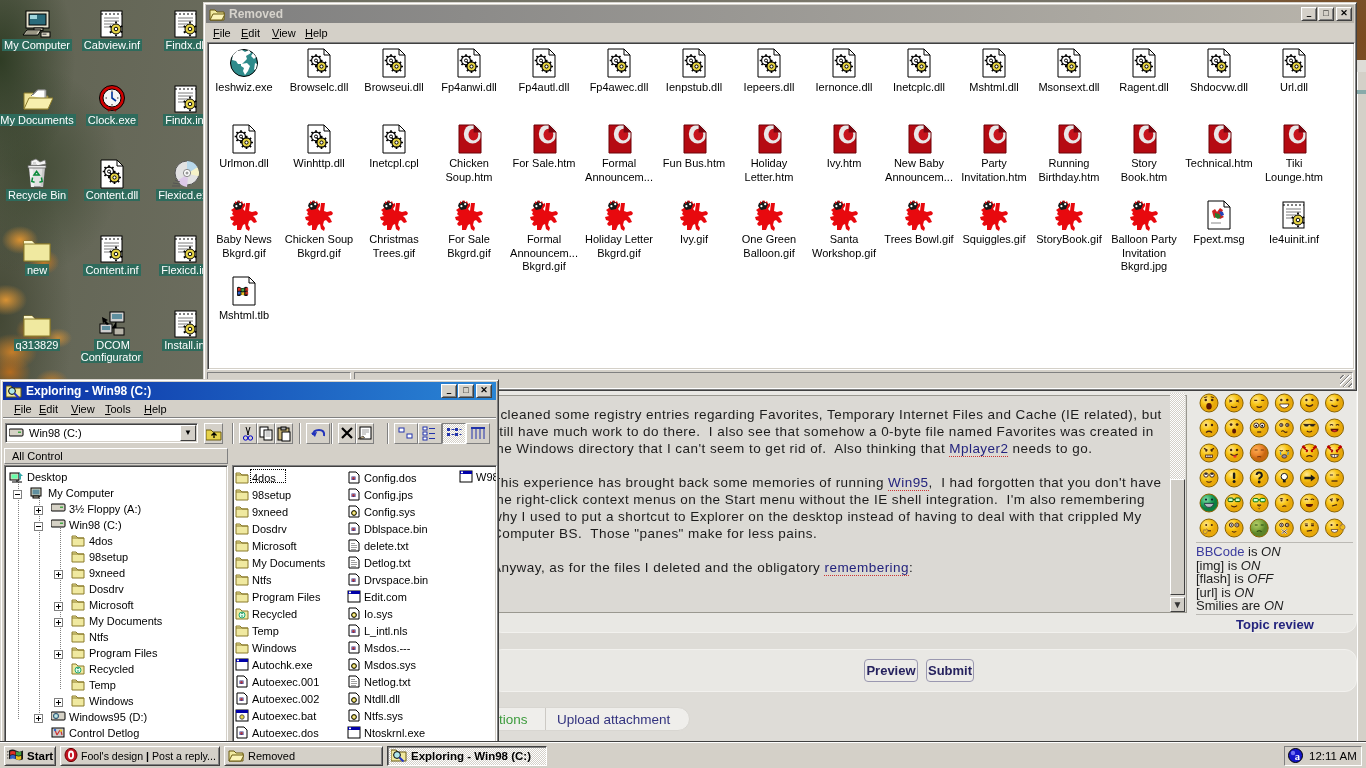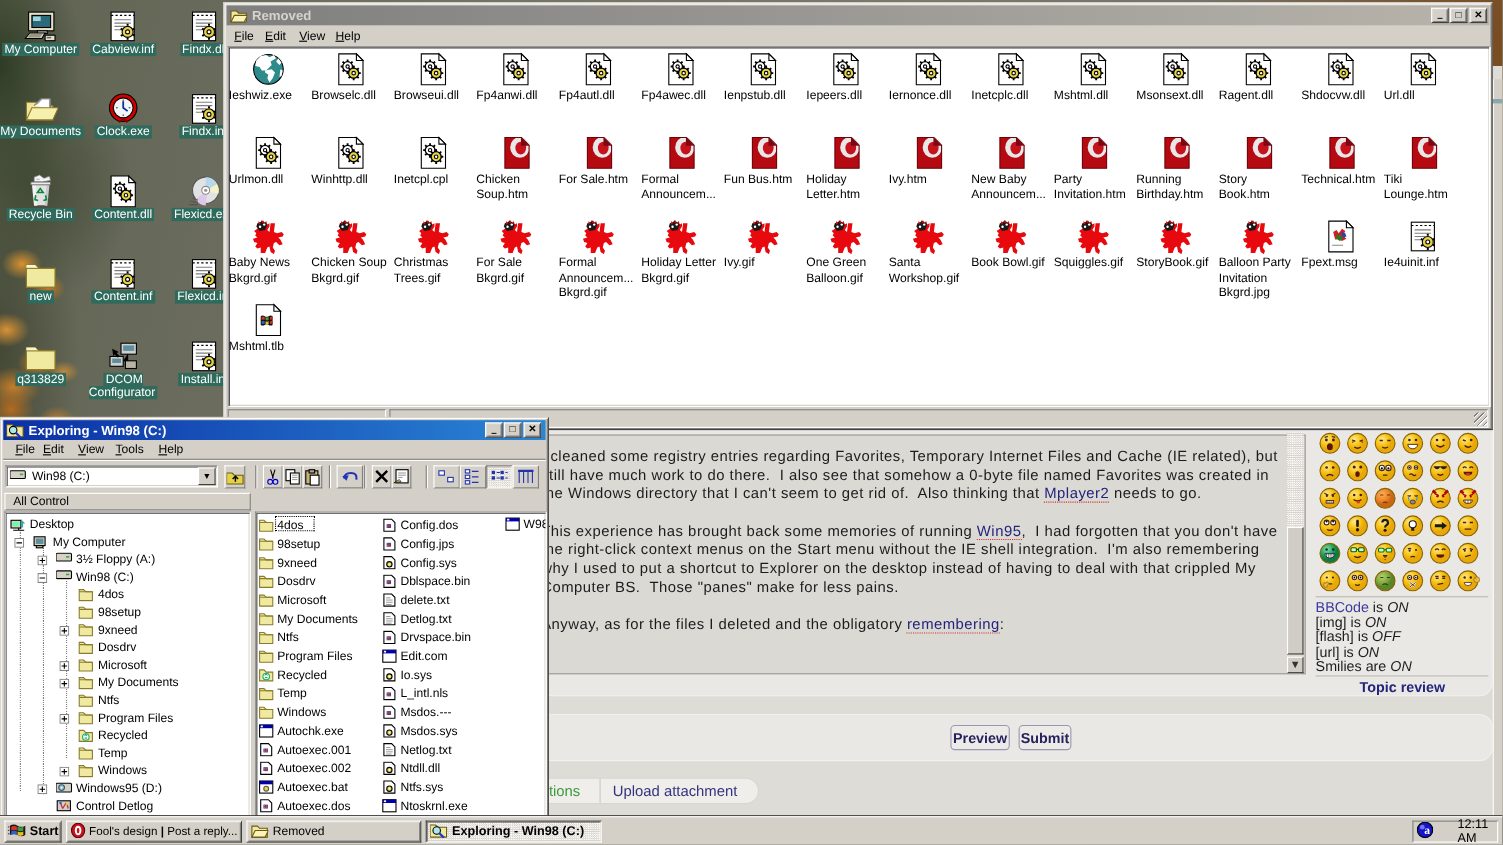--- a/index.html
+++ b/index.html
@@ -4,21 +4,21 @@
 html,body{width:1366px;height:768px;overflow:hidden}
 body{font-family:"Liberation Sans",sans-serif;font-size:11px;position:relative;background:#6e7265}
 .ab{position:absolute}
 .win{background:#d4d0c8;border:1px solid;border-color:#d8d5ce #404040 #404040 #d8d5ce;box-shadow:inset 1px 1px 0 #fff,inset -1px -1px 0 #808080}
 .tbtn{vertical-align:top;width:16px;height:14px;background:#d4d0c8;border:1px solid;border-color:#fff #404040 #404040 #fff;box-shadow:inset 1px 1px 0 #d8d5ce,inset -1px -1px 0 #808080;display:inline-block;text-align:center;line-height:10px;font-size:9px;font-weight:bold;color:#000;margin-left:1px}
 .sunk{border:1px solid;border-color:#808080 #fff #fff #808080;box-shadow:inset 1px 1px 0 #404040,inset -1px -1px 0 #d4d0c8}
 .panel{border:1px solid;border-color:#808080 #fff #fff #808080}
 .raised{border:1px solid;border-color:#fff #808080 #808080 #fff}
 .dlabel{position:absolute;text-align:center;color:#fff;line-height:12px}
 .dlabel span{background:#2e6b5c;padding:0 2px;display:inline}
-.ricon{position:absolute;width:72px;color:#000;line-height:13.5px}
+.ricon{position:absolute;width:72px;text-align:center;color:#000;line-height:13.5px}
 .menu u{text-decoration:underline}
 </style></head><body>
 
 <div class="ab" style="left:0;top:0;width:1366px;height:768px;
 background:
 radial-gradient(26px 20px at 20px 240px, rgba(224,148,48,.95), rgba(224,148,48,0) 70%),
 radial-gradient(22px 18px at 44px 262px, rgba(205,125,35,.9), rgba(205,125,35,0) 70%),
 radial-gradient(30px 22px at 6px 300px, rgba(224,150,52,.95), rgba(224,150,52,0) 70%),
 radial-gradient(26px 20px at 34px 330px, rgba(200,118,30,.9), rgba(200,118,30,0) 70%),
 radial-gradient(30px 24px at 10px 372px, rgba(190,110,28,.9), rgba(190,110,28,0) 70%),
@@ -945,21 +945,21 @@
           <circle cx="12.2" cy="5.2" r="1.1" fill="#fff"></circle>
         </svg></div>
 <div class="ricon" style="left:600px;top:190px">Santa<br>Workshop.gif</div>
 <div class="ab" style="left:695px;top:156px;width:32px;height:32px"><svg width="32" height="32" viewBox="0 0 32 32" style="">
           <path d="M10 1 l2 3 2 -2 1 3 2 -1 0 3 -2 3 2 2 1 -8 4 0 -1 8 3 1 4 -1 2 2 -1 2 -4 1 2 2 2 4 -3 1 -3 -3 -2 1 -1 4 2 3 -1 3 -3 -2 -1 -5 -2 1 -2 5 -4 0 0 -5 -3 1 -2 -2 2 -3 -3 -1 -1 -3 4 -1 -2 -2 1 -2 -2 -2 3 -2 z" fill="#e8090e"></path>
           <path d="M6 4 l5 -2 4 3 -2 5 -5 1 -3 -4 z" fill="#1a1a1a"></path>
           <path d="M7 2 l2 2 -2 1 z M11 1 l1 2 -2 1 z" fill="#e8090e"></path>
           <circle cx="8.4" cy="7.2" r="1.1" fill="#fff"></circle>
           <circle cx="12.2" cy="5.2" r="1.1" fill="#fff"></circle>
         </svg></div>
-<div class="ricon" style="left:675px;top:190px">Book Bowl.gif</div>
+<div class="ricon" style="left:675px;top:190px">Trees Bowl.gif</div>
 <div class="ab" style="left:770px;top:156px;width:32px;height:32px"><svg width="32" height="32" viewBox="0 0 32 32" style="">
           <path d="M10 1 l2 3 2 -2 1 3 2 -1 0 3 -2 3 2 2 1 -8 4 0 -1 8 3 1 4 -1 2 2 -1 2 -4 1 2 2 2 4 -3 1 -3 -3 -2 1 -1 4 2 3 -1 3 -3 -2 -1 -5 -2 1 -2 5 -4 0 0 -5 -3 1 -2 -2 2 -3 -3 -1 -1 -3 4 -1 -2 -2 1 -2 -2 -2 3 -2 z" fill="#e8090e"></path>
           <path d="M6 4 l5 -2 4 3 -2 5 -5 1 -3 -4 z" fill="#1a1a1a"></path>
           <path d="M7 2 l2 2 -2 1 z M11 1 l1 2 -2 1 z" fill="#e8090e"></path>
           <circle cx="8.4" cy="7.2" r="1.1" fill="#fff"></circle>
           <circle cx="12.2" cy="5.2" r="1.1" fill="#fff"></circle>
         </svg></div>
 <div class="ricon" style="left:750px;top:190px">Squiggles.gif</div>
 <div class="ab" style="left:845px;top:156px;width:32px;height:32px"><svg width="32" height="32" viewBox="0 0 32 32" style="">
           <path d="M10 1 l2 3 2 -2 1 3 2 -1 0 3 -2 3 2 2 1 -8 4 0 -1 8 3 1 4 -1 2 2 -1 2 -4 1 2 2 2 4 -3 1 -3 -3 -2 1 -1 4 2 3 -1 3 -3 -2 -1 -5 -2 1 -2 5 -4 0 0 -5 -3 1 -2 -2 2 -3 -3 -1 -1 -3 4 -1 -2 -2 1 -2 -2 -2 3 -2 z" fill="#e8090e"></path>
@@ -1470,14 +1470,14 @@
           <path d="M8.5 9.5 l4 4" stroke="#23c" stroke-width="2"></path>
         </svg></span>
       <span style="margin-left:4px;font-size:11.5px">Exploring - Win98 (C:)</span>
     </div>
 <div class="ab panel" style="left:1284px;top:3px;width:78px;height:20px;display:flex;align-items:center">
       <span style="margin-left:3px"><svg width="15" height="15" viewBox="0 0 15 15" style="">
           <circle cx="7.5" cy="7.5" r="7" fill="#1515c8" stroke="#000"></circle>
           <circle cx="5" cy="5" r="2.2" fill="#8888ff" opacity=".8"></circle>
           <text x="9.4" y="11.6" font-size="10.5" fill="#fff" font-family="Liberation Serif,serif" font-weight="bold" text-anchor="middle">a</text>
         </svg></span>
-      <span style="margin-left:22px;font-size:11.5px">12:11 AM</span>
+      <span style="margin-left:6px;font-size:11.5px">12:11 AM</span>
     </div>
 </div>
 </body></html>

